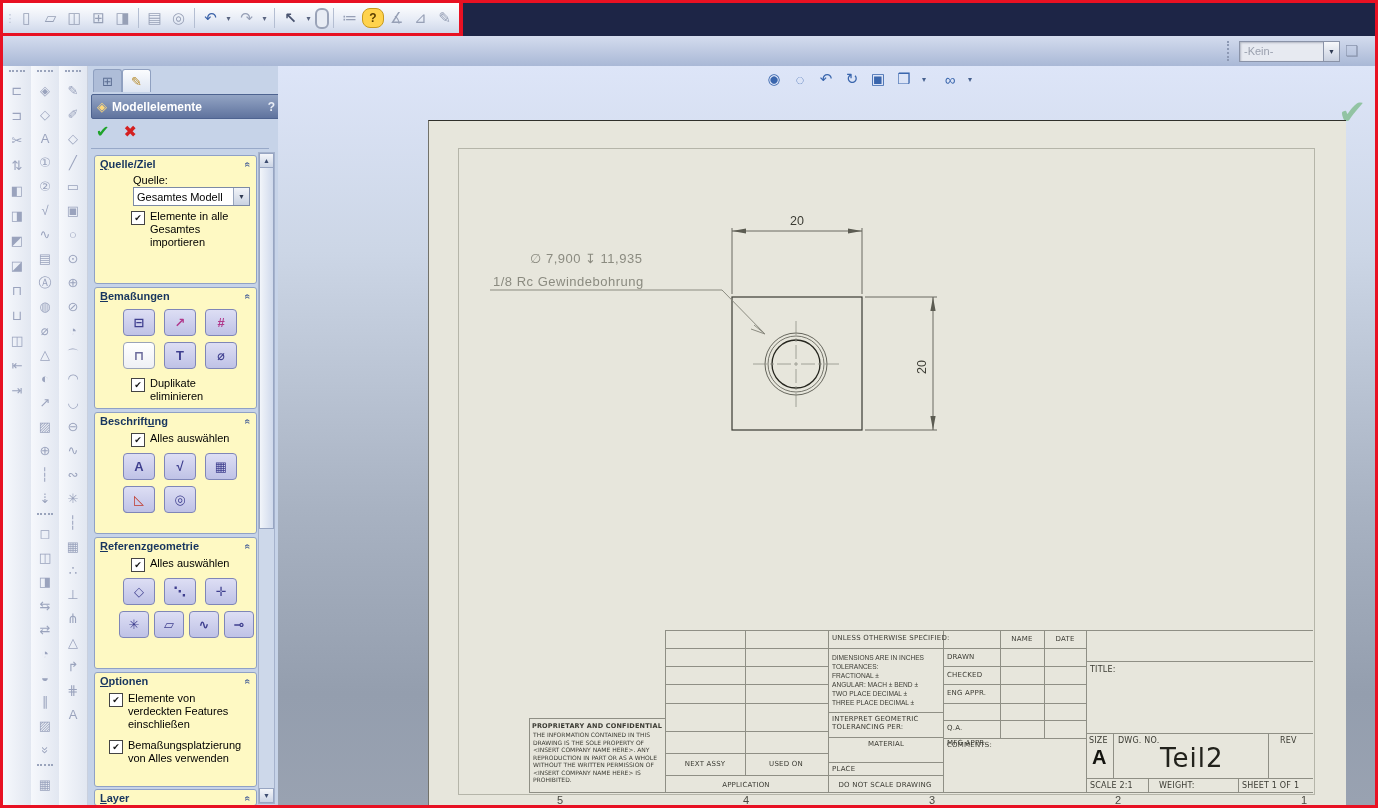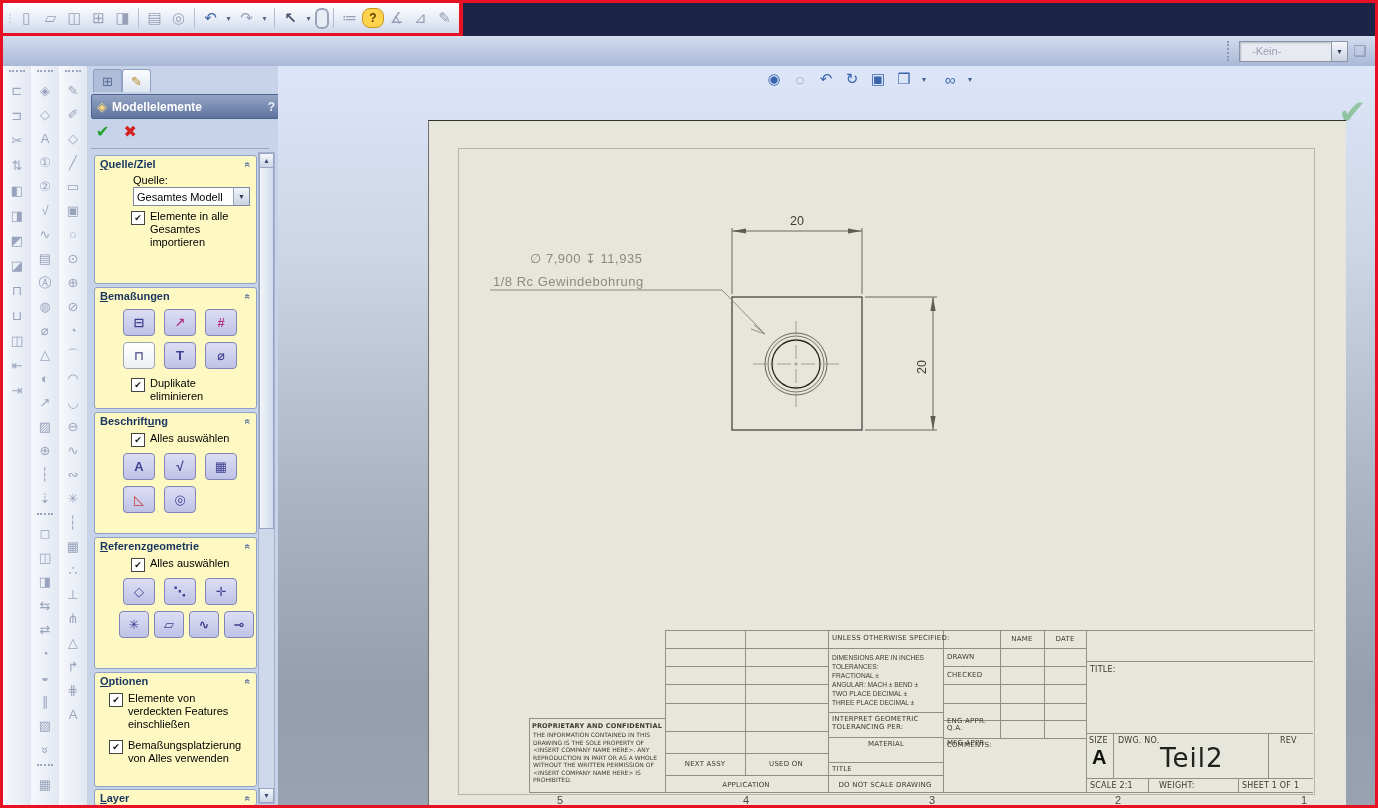--- a/index.html
+++ b/index.html
@@ -21,21 +21,21 @@
   .tbi.drag{width:8px;color:#b9c1d2;font-size:11px;}
   .tbi.help{width:20px;height:18px;background:#ffd34d;border:1px solid #c79a1e;border-radius:8px;
     color:#5b3f00;font-weight:bold;font-size:12px;}
   .tbi.mouse{width:10px;height:17px;border:2px solid #9aa3b8;border-radius:6px;background:#e8ecf4;}
   .navy{left:459px;top:3px;width:916px;height:33px;background:#1d2546;}
   
   .band{left:3px;top:36px;width:1372px;height:30px;background:linear-gradient(#d4dcee,#a9b8d6);}
   .layerbar{left:1227px;top:39px;width:146px;height:24px;display:flex;align-items:center;gap:5px;}
   .lhandle{width:5px;height:20px;border-left:2px dotted #8d99b4;}
   .ldd{width:95px;height:19px;background:#e7eaf1;border:1px solid #8a93a8;display:flex;align-items:center;
-    font-size:11px;color:#9aa0ae;padding-left:12px;box-shadow:inset 1px 1px 2px rgba(80,90,110,.35);gap:28px;}
+    font-size:11px;color:#9aa0ae;padding-left:4px;box-shadow:inset 1px 1px 2px rgba(80,90,110,.35);gap:28px;}
   .ldd .val{flex:1;}
   .ldd .sbtn{width:15px;height:100%;background:linear-gradient(#f7f8fb,#c8d0e0);border-left:1px solid #8a93a8;
     display:flex;align-items:center;justify-content:center;font-size:7px;color:#2f3a52;}
   .layers-ic{font-size:15px;color:#8a94ac;}
   
   .lefttools{left:3px;top:66px;width:85px;height:739px;background:linear-gradient(90deg,#f3f5fa,#dce2ee);}
   .tcol{position:absolute;top:0;display:flex;flex-direction:column;align-items:center;
     border-right:1px solid #c9d0de;background:linear-gradient(90deg,#f6f8fc,#e2e7f1);}
   .thandle{width:16px;height:6px;border-top:2px dotted #9aa4bc;margin:4px 0 2px 0;}
   .tdots{width:16px;height:5px;border-top:2px dotted #9aa4bc;margin:3px 0;}
@@ -484,26 +484,26 @@
       <div class="tb-line">DIMENSIONS ARE IN INCHES</div>
       <div class="tb-line">TOLERANCES:</div>
       <div class="tb-line">FRACTIONAL ±</div>
       <div class="tb-line">ANGULAR: MACH ±   BEND ±</div>
       <div class="tb-line">TWO PLACE DECIMAL    ±</div>
       <div class="tb-line">THREE PLACE DECIMAL  ±</div>
     </div>
   <div class="tt" style="left:832px;top:715px;">INTERPRET GEOMETRIC</div>
   <div class="tt" style="left:832px;top:723px;">TOLERANCING PER:</div>
   <div class="tt" style="left:868px;top:740px;">MATERIAL</div>
-  <div class="tt" style="left:832px;top:765px;">TITLE</div>
+  <div class="tt" style="left:832px;top:765px;">PLACE</div>
   <div class="tt c" style="left:1022px;top:635px;">NAME</div>
   <div class="tt c" style="left:1065px;top:635px;">DATE</div>
   <div class="tt" style="left:947px;top:653px;">DRAWN</div>
   <div class="tt" style="left:947px;top:671px;">CHECKED</div>
-  <div class="tt" style="left:947px;top:717px;">ENG APPR.</div>
+  <div class="tt" style="left:947px;top:689px;">ENG APPR.</div>
   <div class="tt" style="left:947px;top:739px;">MFG APPR.</div>
   <div class="tt" style="left:947px;top:724px;">Q.A.</div>
   <div class="tt" style="left:947px;top:741px;">COMMENTS:</div>
   <div class="tt c" style="left:705px;top:760px;">NEXT ASSY</div>
   <div class="tt c" style="left:786px;top:760px;">USED ON</div>
   <div class="tt c" style="left:746px;top:781px;">APPLICATION</div>
   <div class="tt c" style="left:885px;top:781px;">DO NOT SCALE DRAWING</div>
   <div class="tt c" style="left:597px;top:722px;font-weight:bold;font-size:6.5px;">PROPRIETARY AND CONFIDENTIAL</div>
   <div class="prop-body" style="left:533px;top:731px;">THE INFORMATION CONTAINED IN THIS DRAWING IS THE SOLE PROPERTY OF &lt;INSERT COMPANY NAME HERE&gt;. ANY REPRODUCTION IN PART OR AS A WHOLE WITHOUT THE WRITTEN PERMISSION OF &lt;INSERT COMPANY NAME HERE&gt; IS PROHIBITED.</div>
   <div class="tt b8" style="left:1090px;top:665px;">TITLE:</div>

